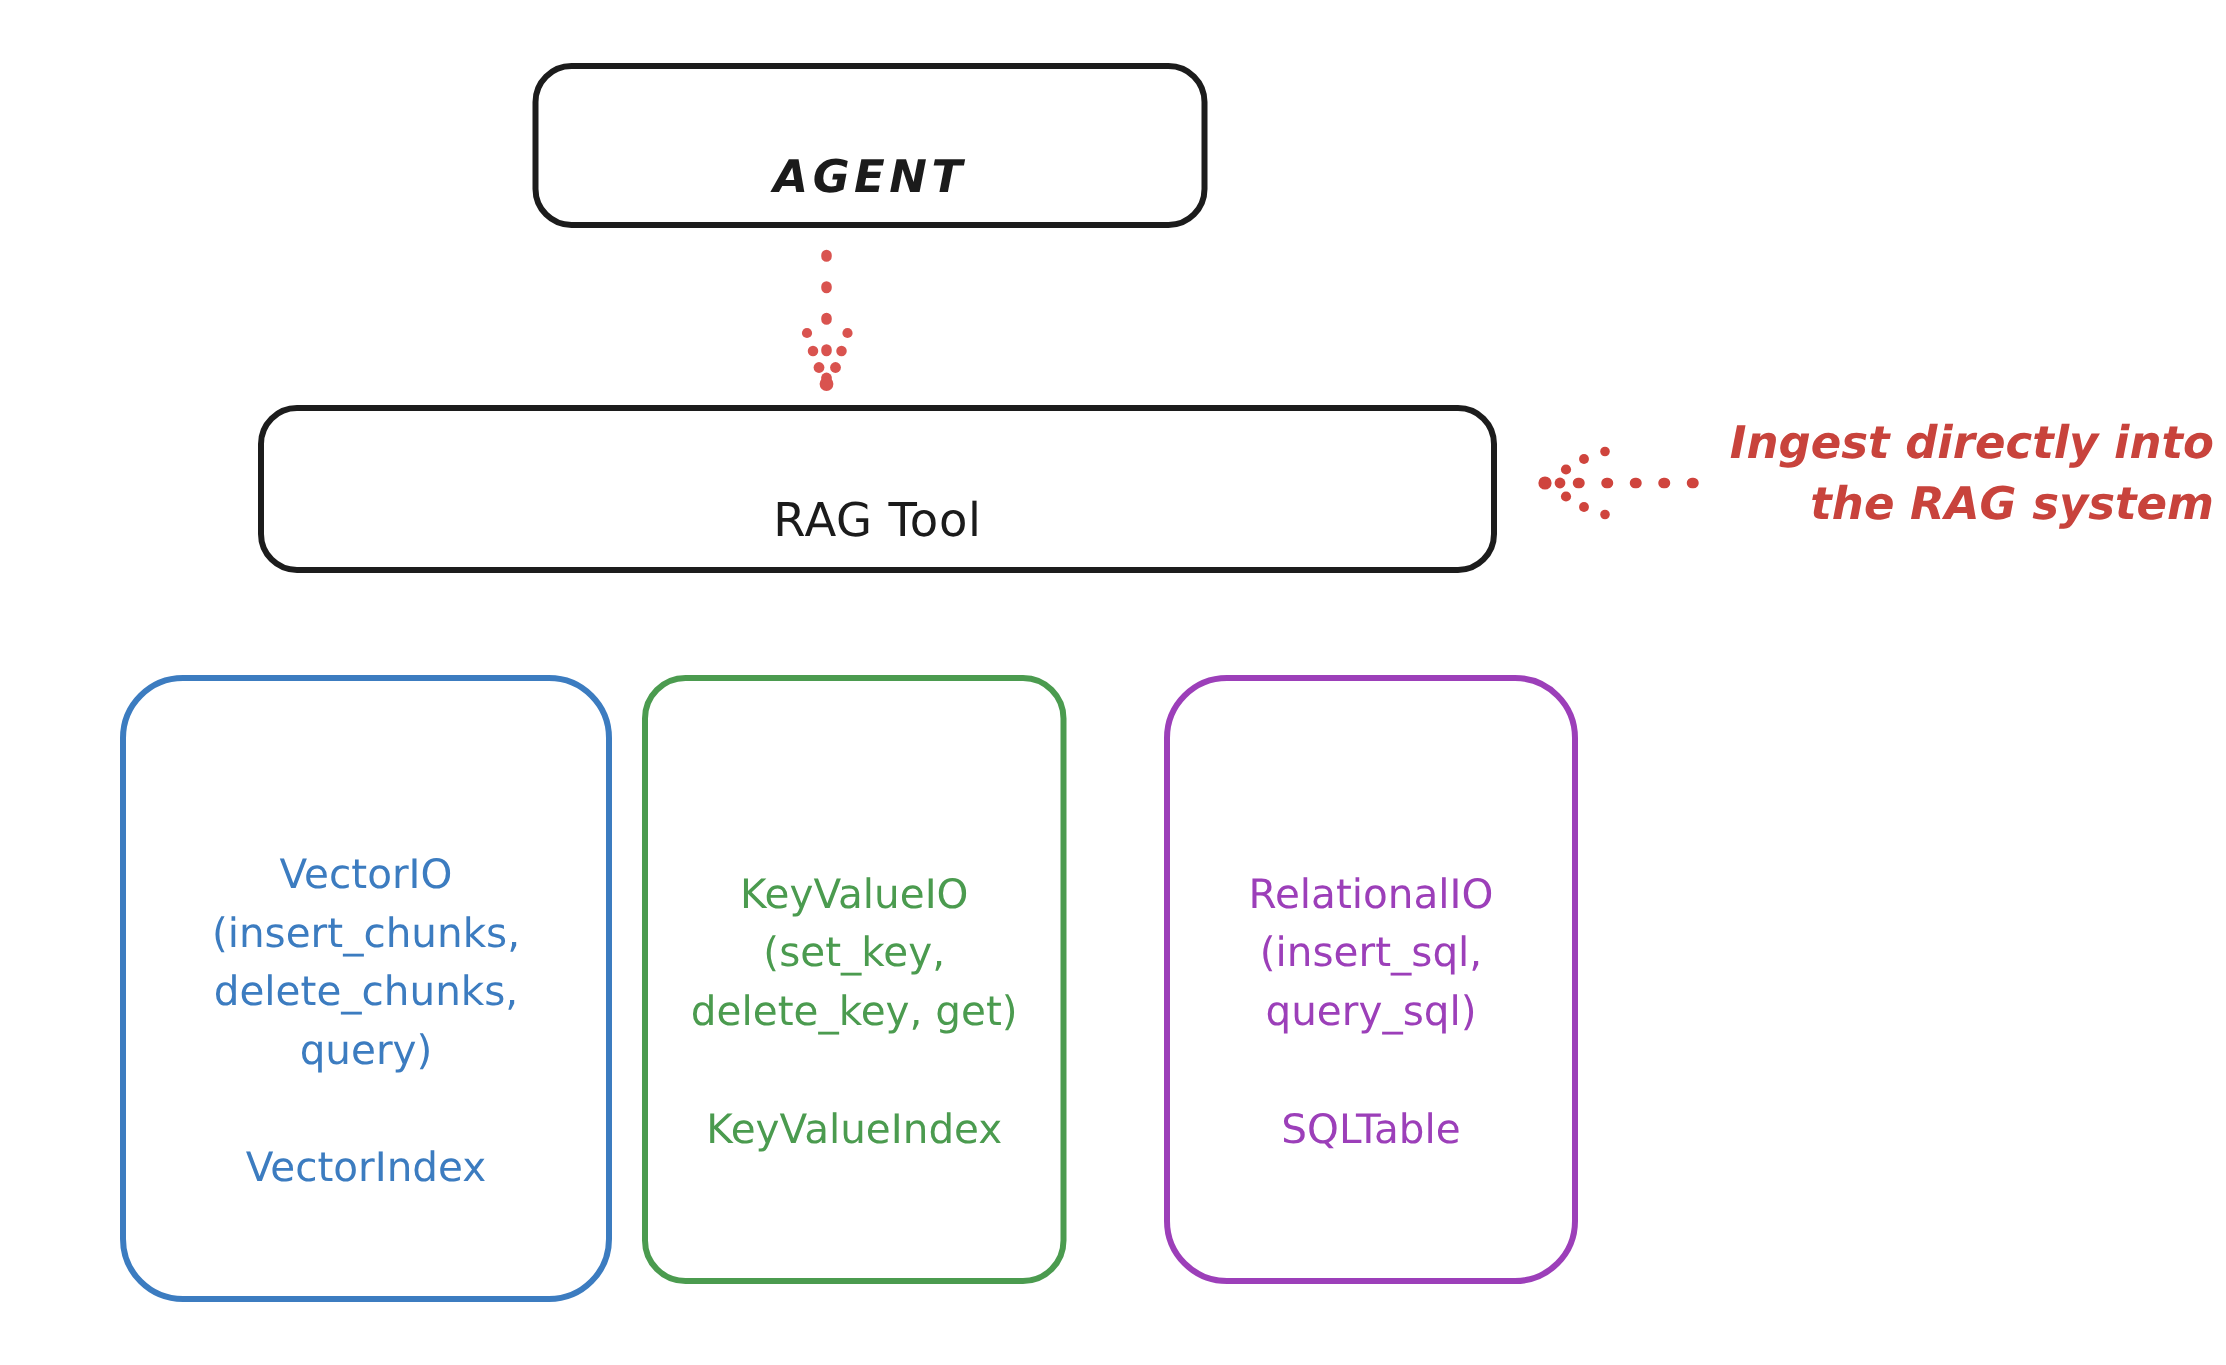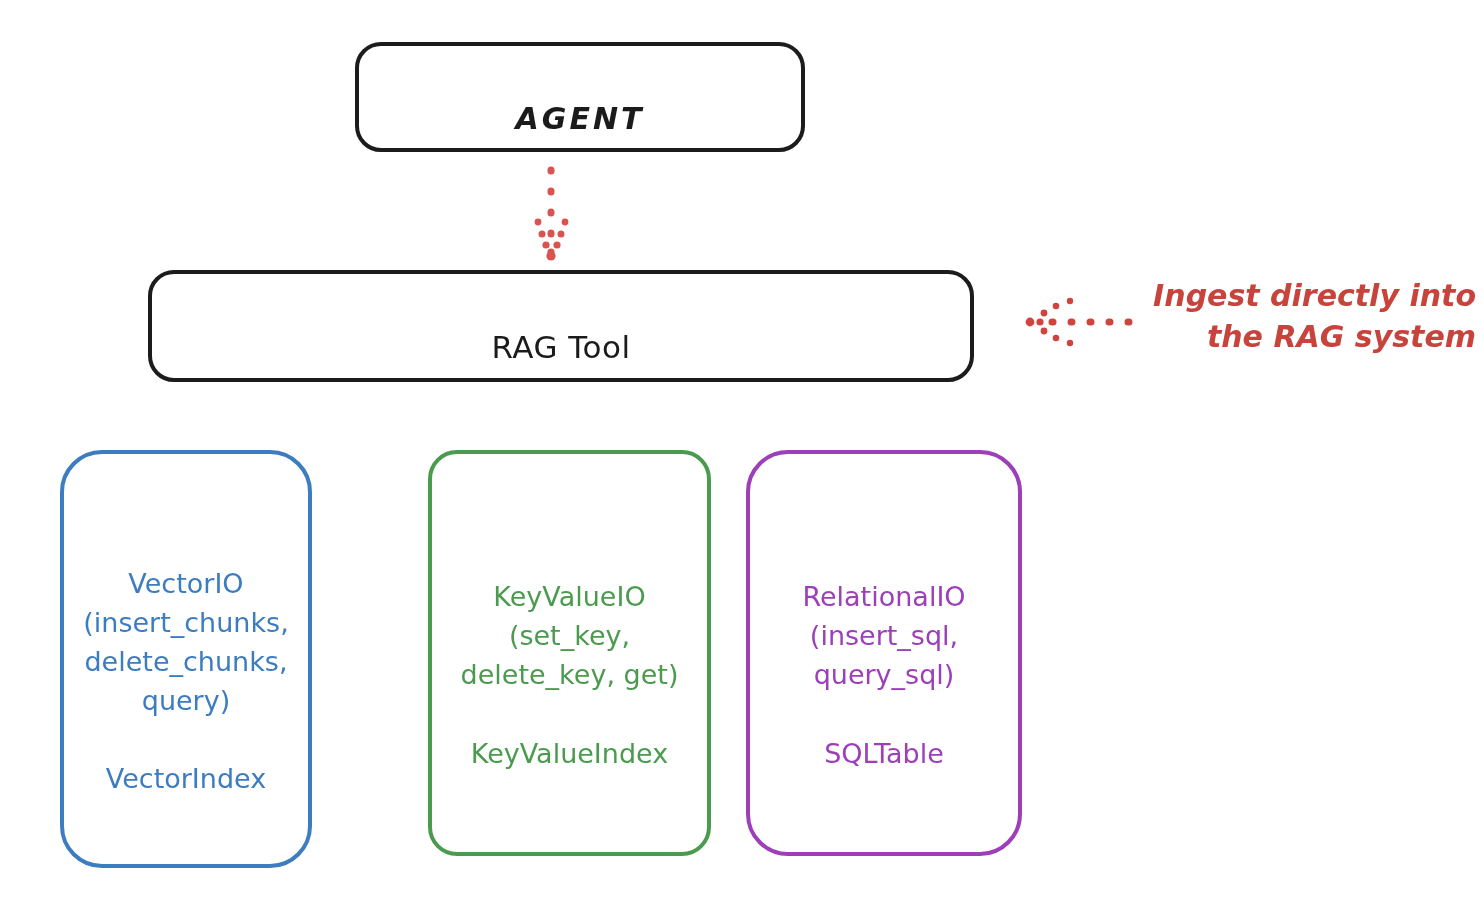--- a/index.html
+++ b/index.html
@@ -125,42 +125,42 @@
       <circle cx="1070" cy="301" r="3.2" fill="#cf443d"></circle>
       <circle cx="1070" cy="343" r="3.2" fill="#cf443d"></circle>
       <circle cx="1040" cy="322" r="3.6" fill="#cf443d"></circle>
     </g>
   </svg>
 
   <div class="node node-dark" id="node-agent" style="left:355px; top:42px; width:450px; height:110px;">
     <span class="node-label">AGENT</span>
   </div>
 
-  <div class="node node-dark" id="node-ragtool" style="left:148px; top:270px; width:826px; height:112px;">
+  <div class="node node-dark" id="node-ragtool" style="left:172px; top:270px; width:826px; height:112px;">
     <span class="node-label">RAG Tool</span>
   </div>
 
-  <div class="node node-colored" id="node-vectorio" style="left:60px; top:450px; width:252px; height:418px; border-color:#3c7cc0;">
+  <div class="node node-colored" id="node-vectorio" style="left:80px; top:450px; width:328px; height:418px; border-color:#3c7cc0;">
     <span class="node-label" style="color:#3c7cc0;">VectorIO
 (insert_chunks,
 delete_chunks,
 query)
 
 VectorIndex</span>
   </div>
 
   <div class="node node-colored" id="node-keyvalueio" style="left:428px; top:450px; width:283px; height:406px; border-color:#4b9b4f;border-radius:29px;">
     <span class="node-label" style="color:#4b9b4f;">KeyValueIO
 (set_key,
 delete_key, get)
 
 KeyValueIndex</span>
   </div>
 
-  <div class="node node-colored" id="node-relationalio" style="left:746px; top:450px; width:276px; height:406px; border-color:#9c3fb9;">
+  <div class="node node-colored" id="node-relationalio" style="left:776px; top:450px; width:276px; height:406px; border-color:#9c3fb9;">
     <span class="node-label" style="color:#9c3fb9;">RelationalIO
 (insert_sql,
 query_sql)
 
 SQLTable</span>
   </div>
 
   <div id="annotation-note">Ingest directly into
 the RAG system</div>
 

